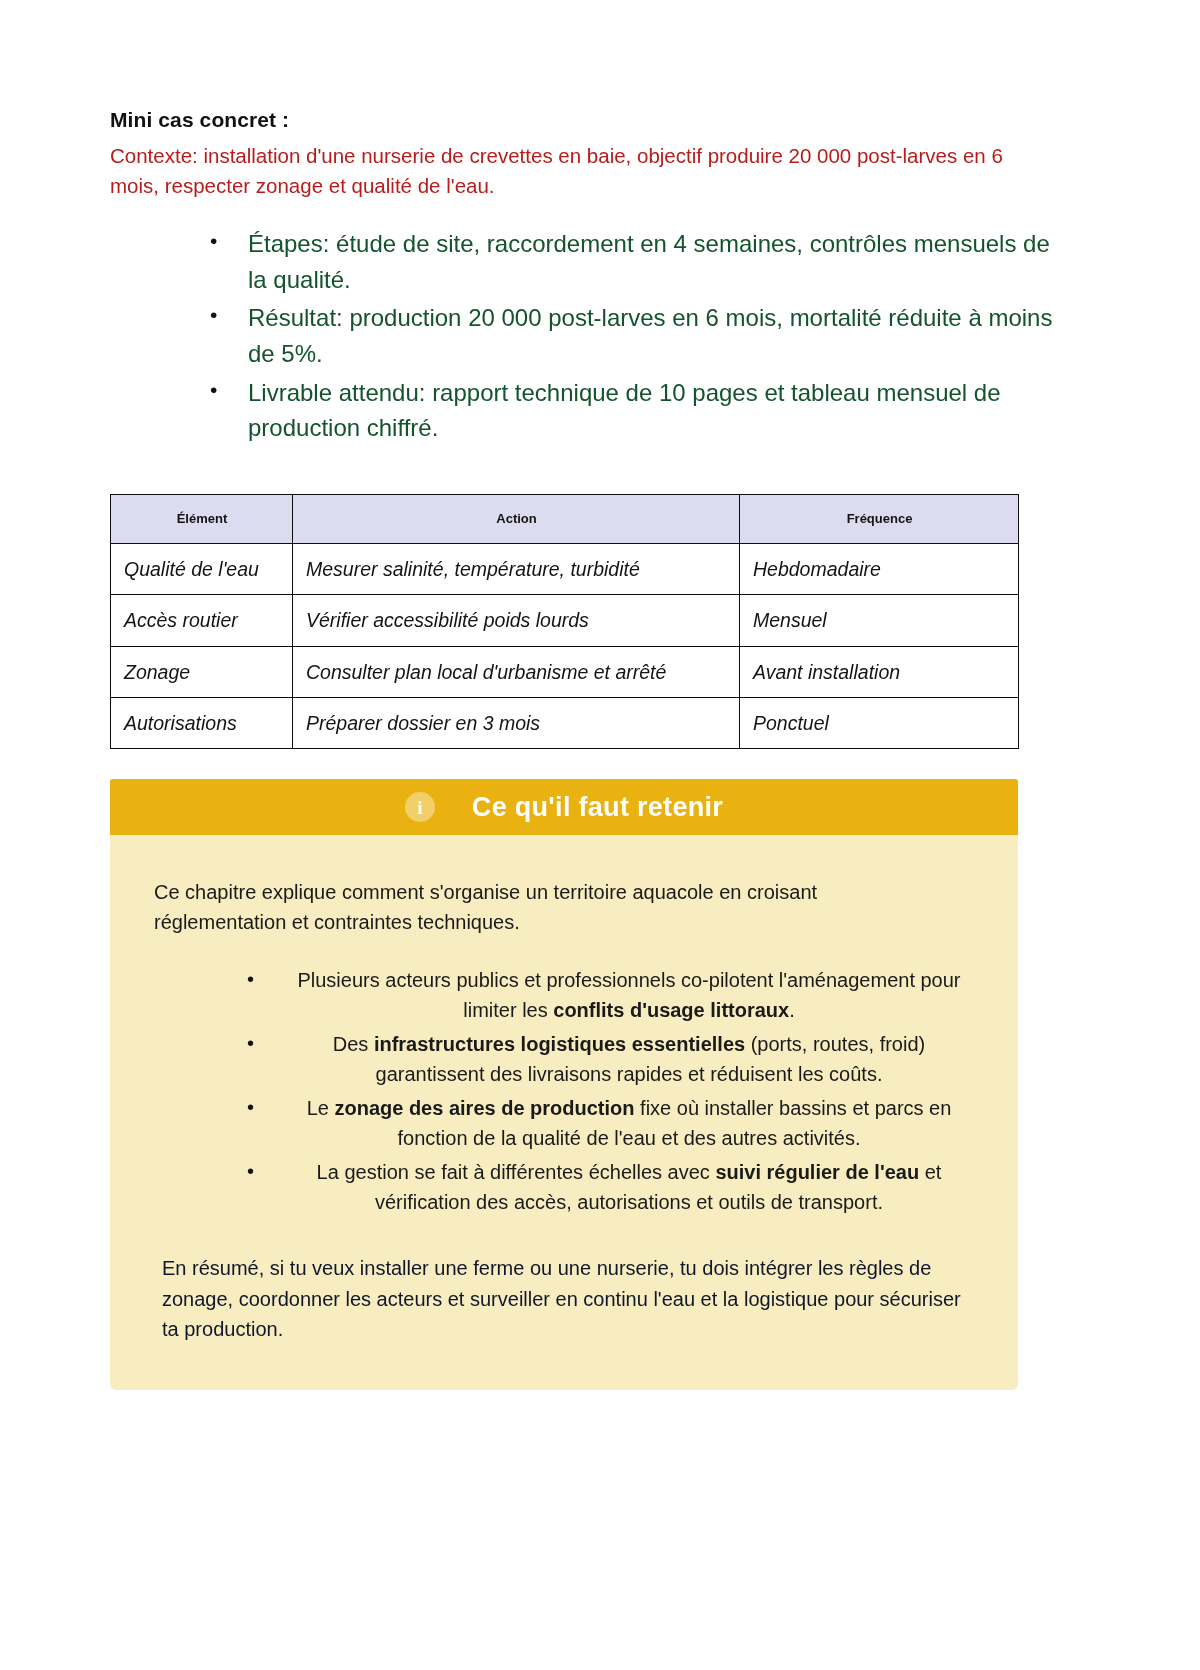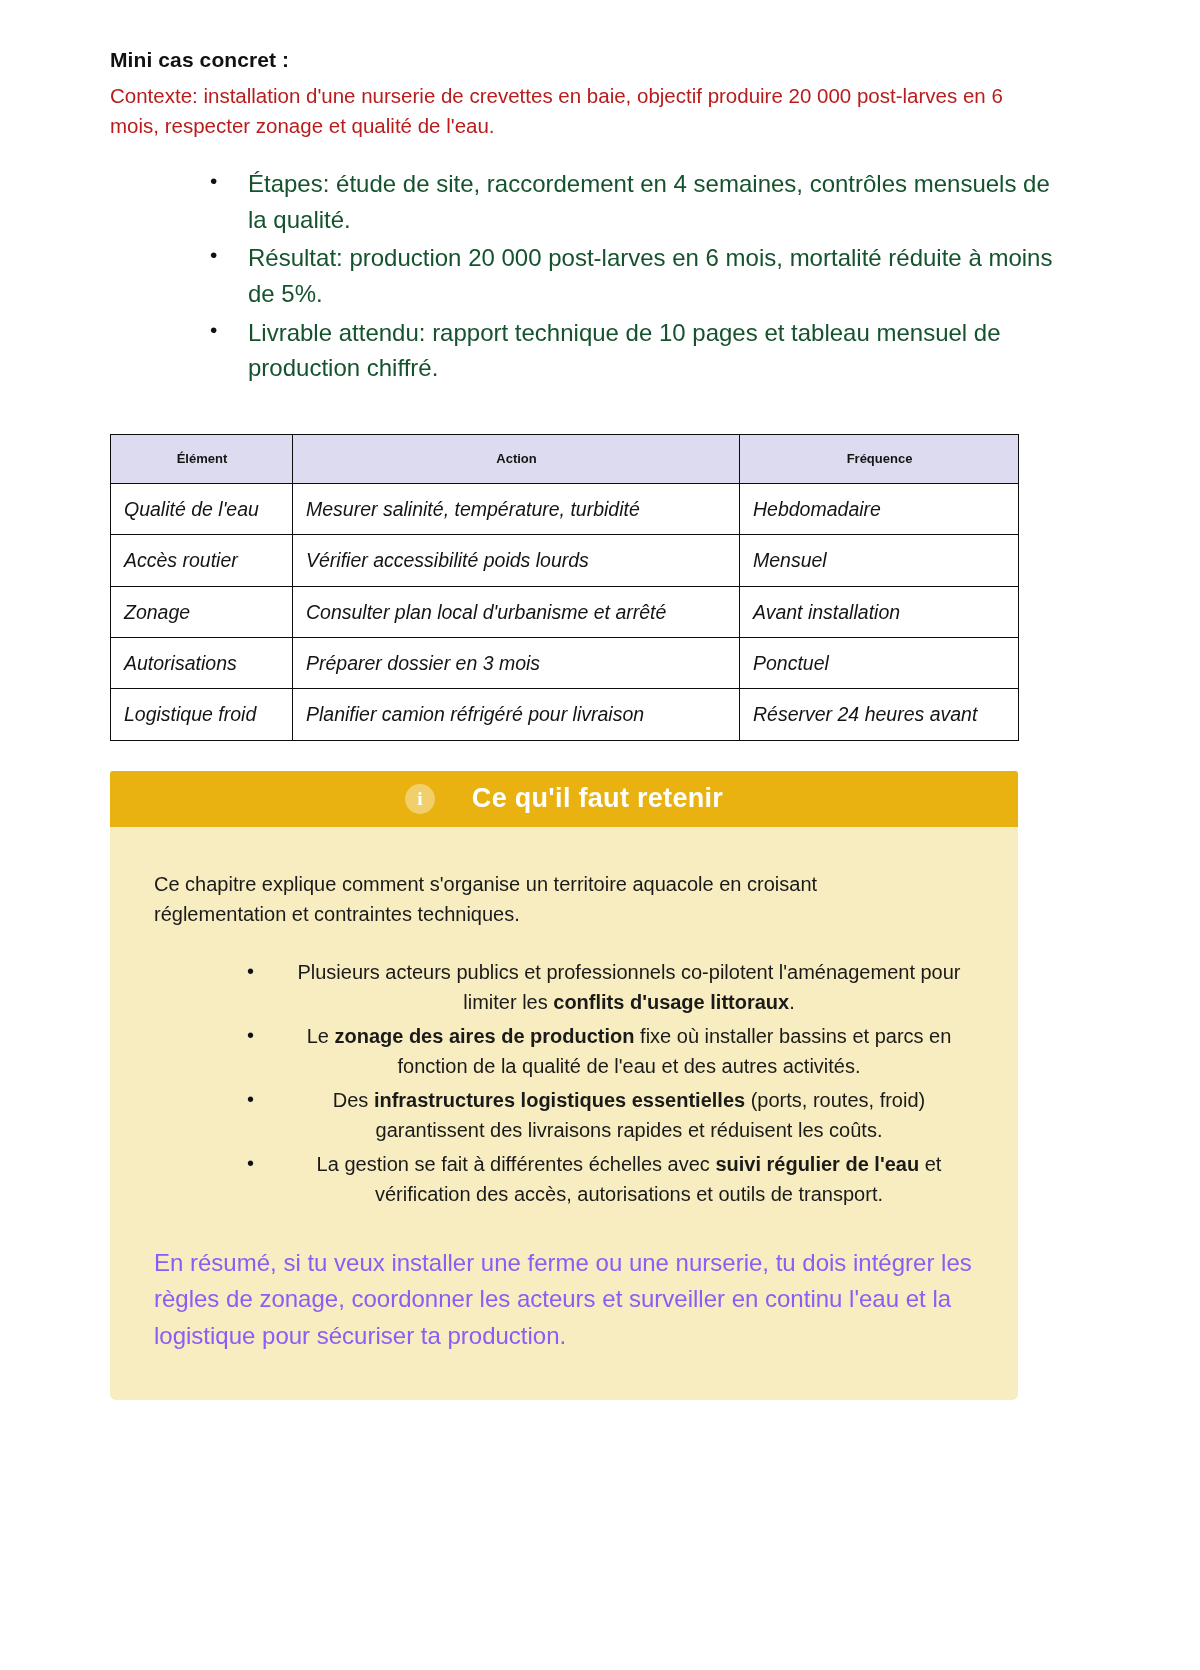--- a/index.html
+++ b/index.html
@@ -13,21 +13,21 @@
     font-family: "Liberation Sans", sans-serif;
     color: #111111;
     overflow: hidden;
   }
   .page {
     position: relative;
     width: 1200px;
     height: 1670px;
     background: #ffffff;
     box-sizing: border-box;
-    padding: 48px 110px 0 110px;
+    padding: 108px 110px 0 110px;
   }
 
   
   .mini-title {
     font-size: 21px;
     font-weight: bold;
     letter-spacing: 0.1px;
     margin: 0 0 9px 0;
     color: #111111;
   }
@@ -164,24 +164,24 @@
   .callout-list li::before {
     content: "\2022";
     position: absolute;
     left: 6px;
     top: -1px;
     font-size: 20px;
     color: #111111;
   }
   .callout-list b { font-weight: bold; }
   .callout-outro {
-    font-size: 24px;
+    font-size: 20px;
     line-height: 1.52;
-    color: #8b5cf6;
-    margin: 36px 0 0 8px;
+    color: #0f172a;
+    margin: 36px 0 0 16px;
     max-width: 850px;
   }
 </style>
 </head>
 <body>
 
 <div class="page">
 
   <h2 class="mini-title">Mini cas concret :</h2>
 
@@ -221,46 +221,41 @@
         <tr>
           <td>Zonage</td>
           <td>Consulter plan local d'urbanisme et arrêté</td>
           <td>Avant installation</td>
         </tr>
         <tr>
           <td>Autorisations</td>
           <td>Préparer dossier en 3 mois</td>
           <td>Ponctuel</td>
         </tr>
-        <tr>
-          <td>Logistique froid</td>
-          <td>Planifier camion réfrigéré pour livraison</td>
-          <td>Réserver 24 heures avant</td>
-        </tr>
       </tbody>
     </table>
   </div>
 
   <div class="callout">
     <div class="callout-header">
       <span class="info-icon">i</span>
       <span class="callout-title">Ce qu'il faut retenir</span>
     </div>
     <div class="callout-body">
       <p class="callout-intro">Ce chapitre explique comment s'organise un territoire aquacole en croisant réglementation et contraintes techniques.</p>
 
       <ul class="callout-list">
         <li>
           <span>Plusieurs acteurs publics et professionnels co-pilotent l'aménagement pour limiter les </span><b>conflits d'usage littoraux</b><span>.</span>
         </li>
         <li>
+          <span>Des </span><b>infrastructures logistiques essentielles</b><span> (ports, routes, froid) garantissent des livraisons rapides et réduisent les coûts.</span>
+        </li>
+        <li>
           <span>Le </span><b>zonage des aires de production</b><span> fixe où installer bassins et parcs en fonction de la qualité de l'eau et des autres activités.</span>
-        </li>
-        <li>
-          <span>Des </span><b>infrastructures logistiques essentielles</b><span> (ports, routes, froid) garantissent des livraisons rapides et réduisent les coûts.</span>
         </li>
         <li>
           <span>La gestion se fait à différentes échelles avec </span><b>suivi régulier de l'eau</b><span> et vérification des accès, autorisations et outils de transport.</span>
         </li>
       </ul>
 
       <p class="callout-outro">En résumé, si tu veux installer une ferme ou une nurserie, tu dois intégrer les règles de zonage, coordonner les acteurs et surveiller en continu l'eau et la logistique pour sécuriser ta production.</p>
     </div>
   </div>
 

